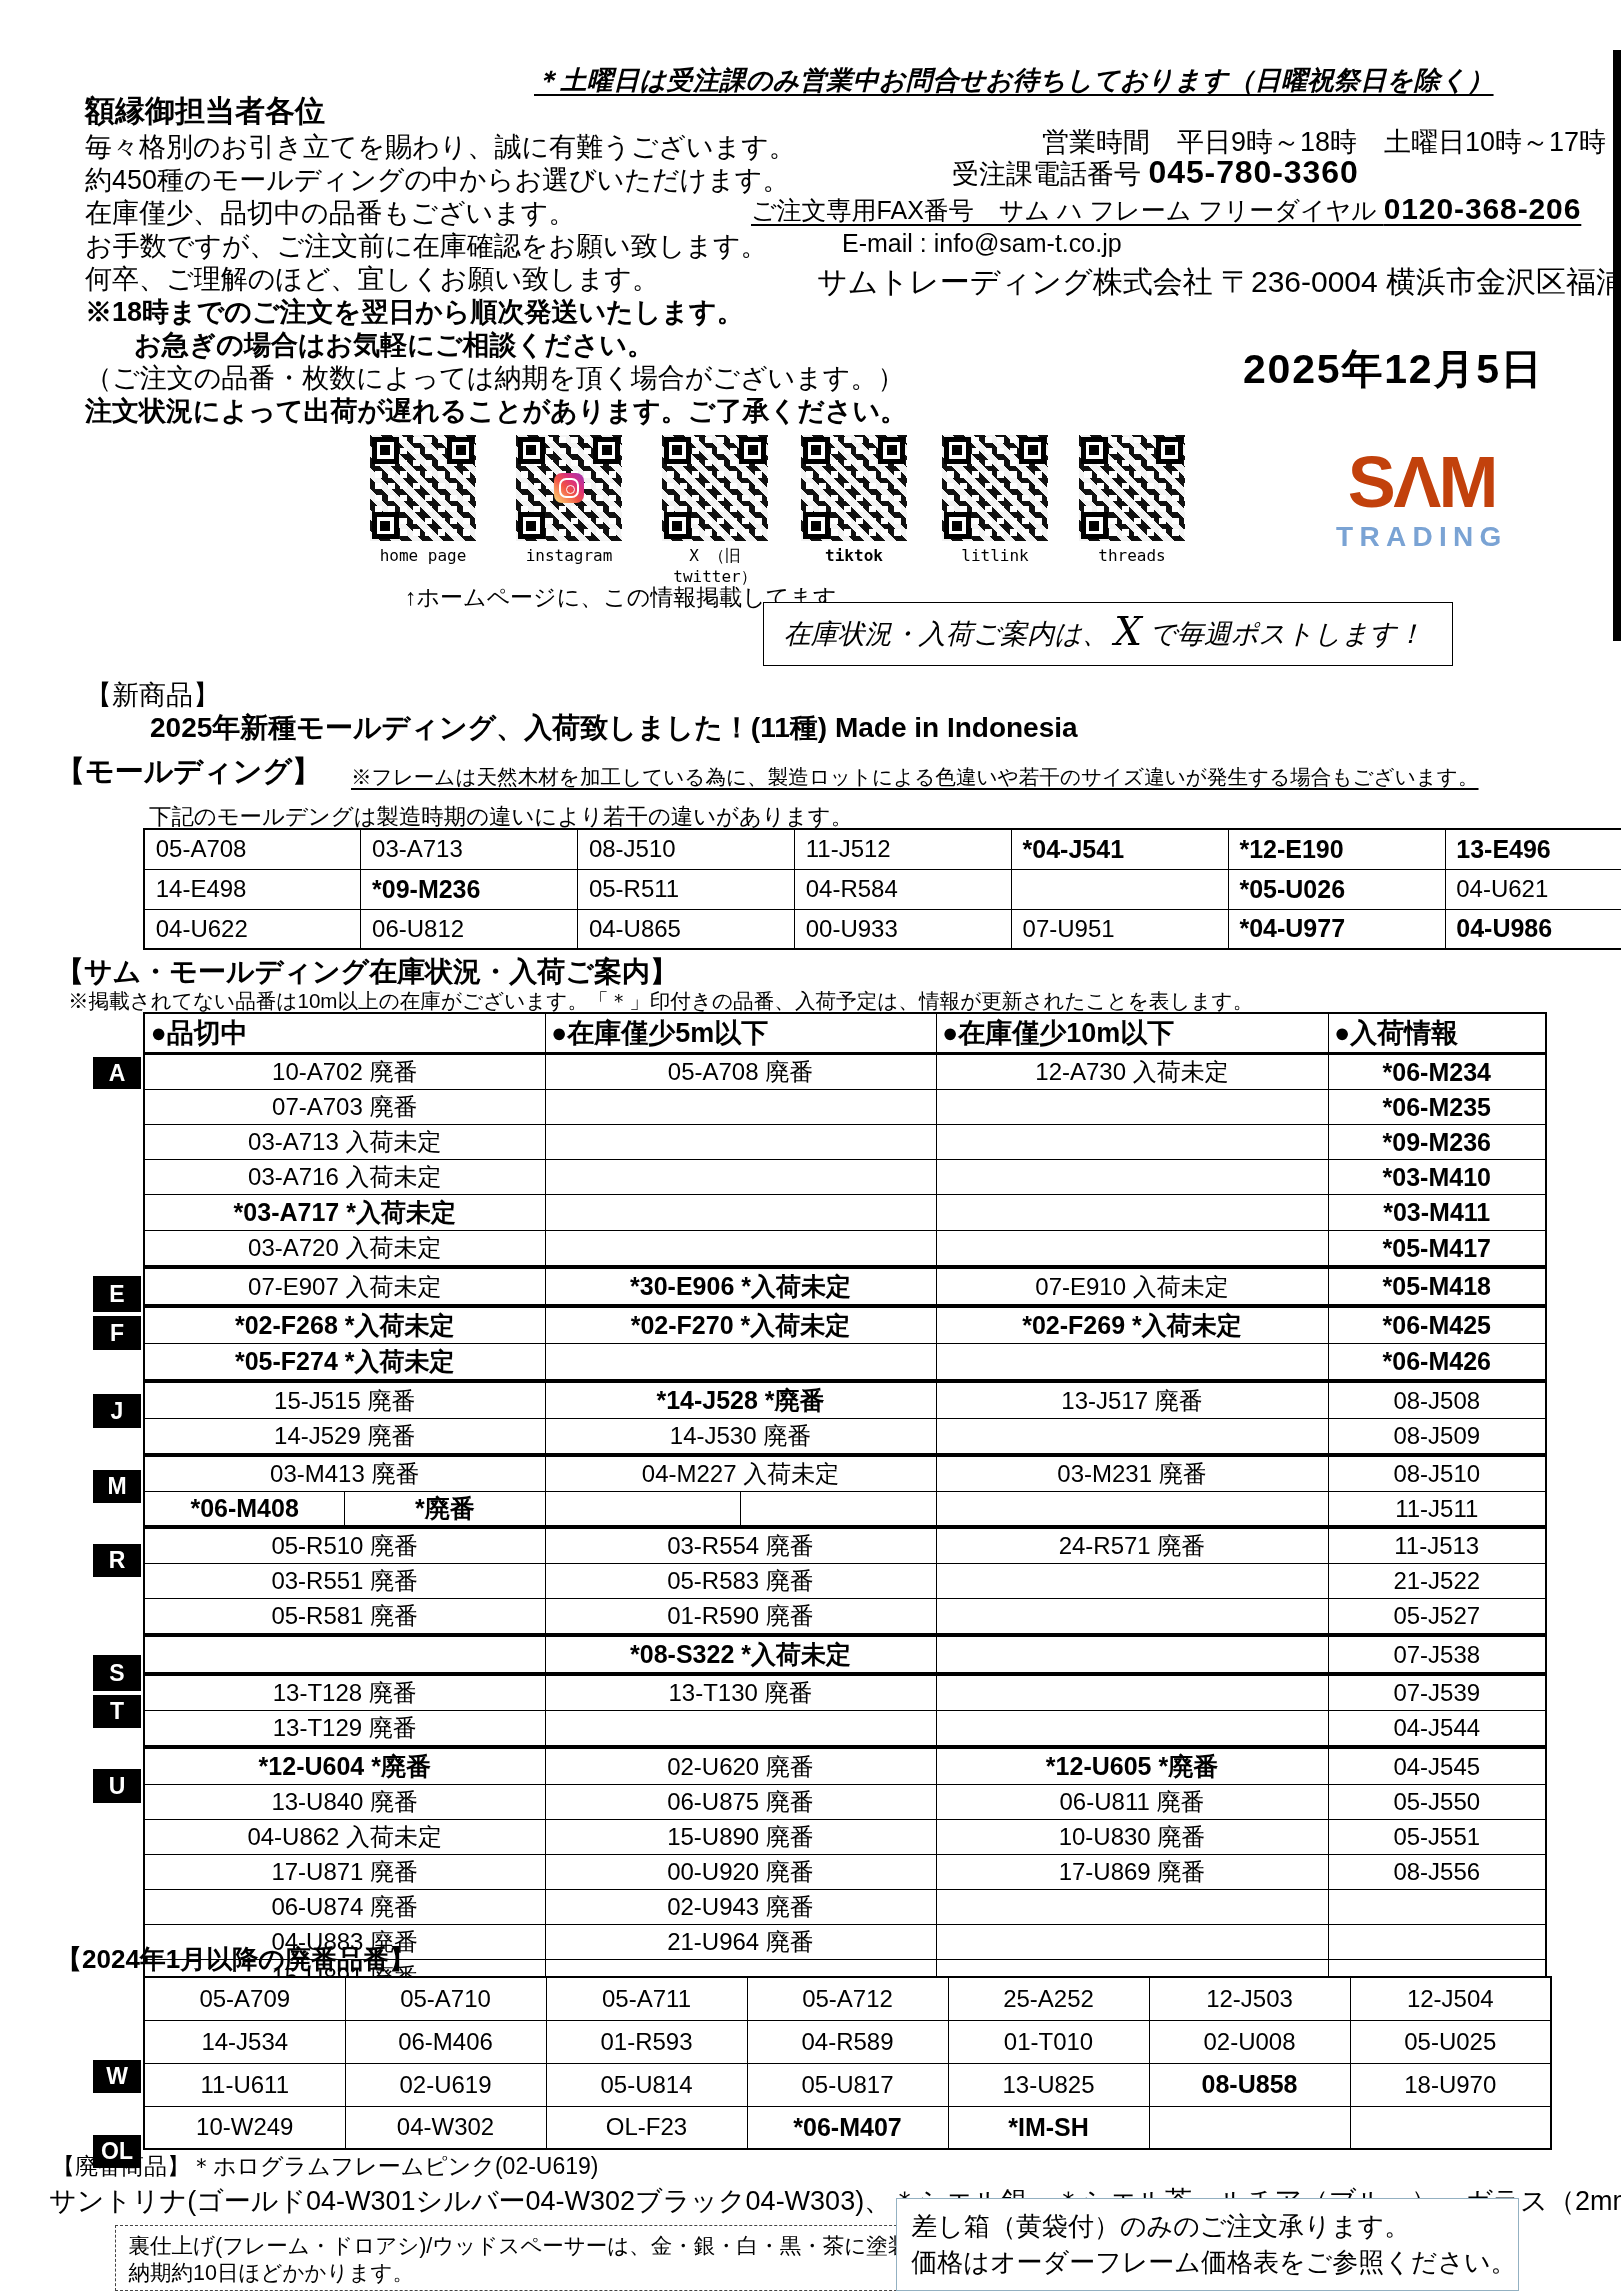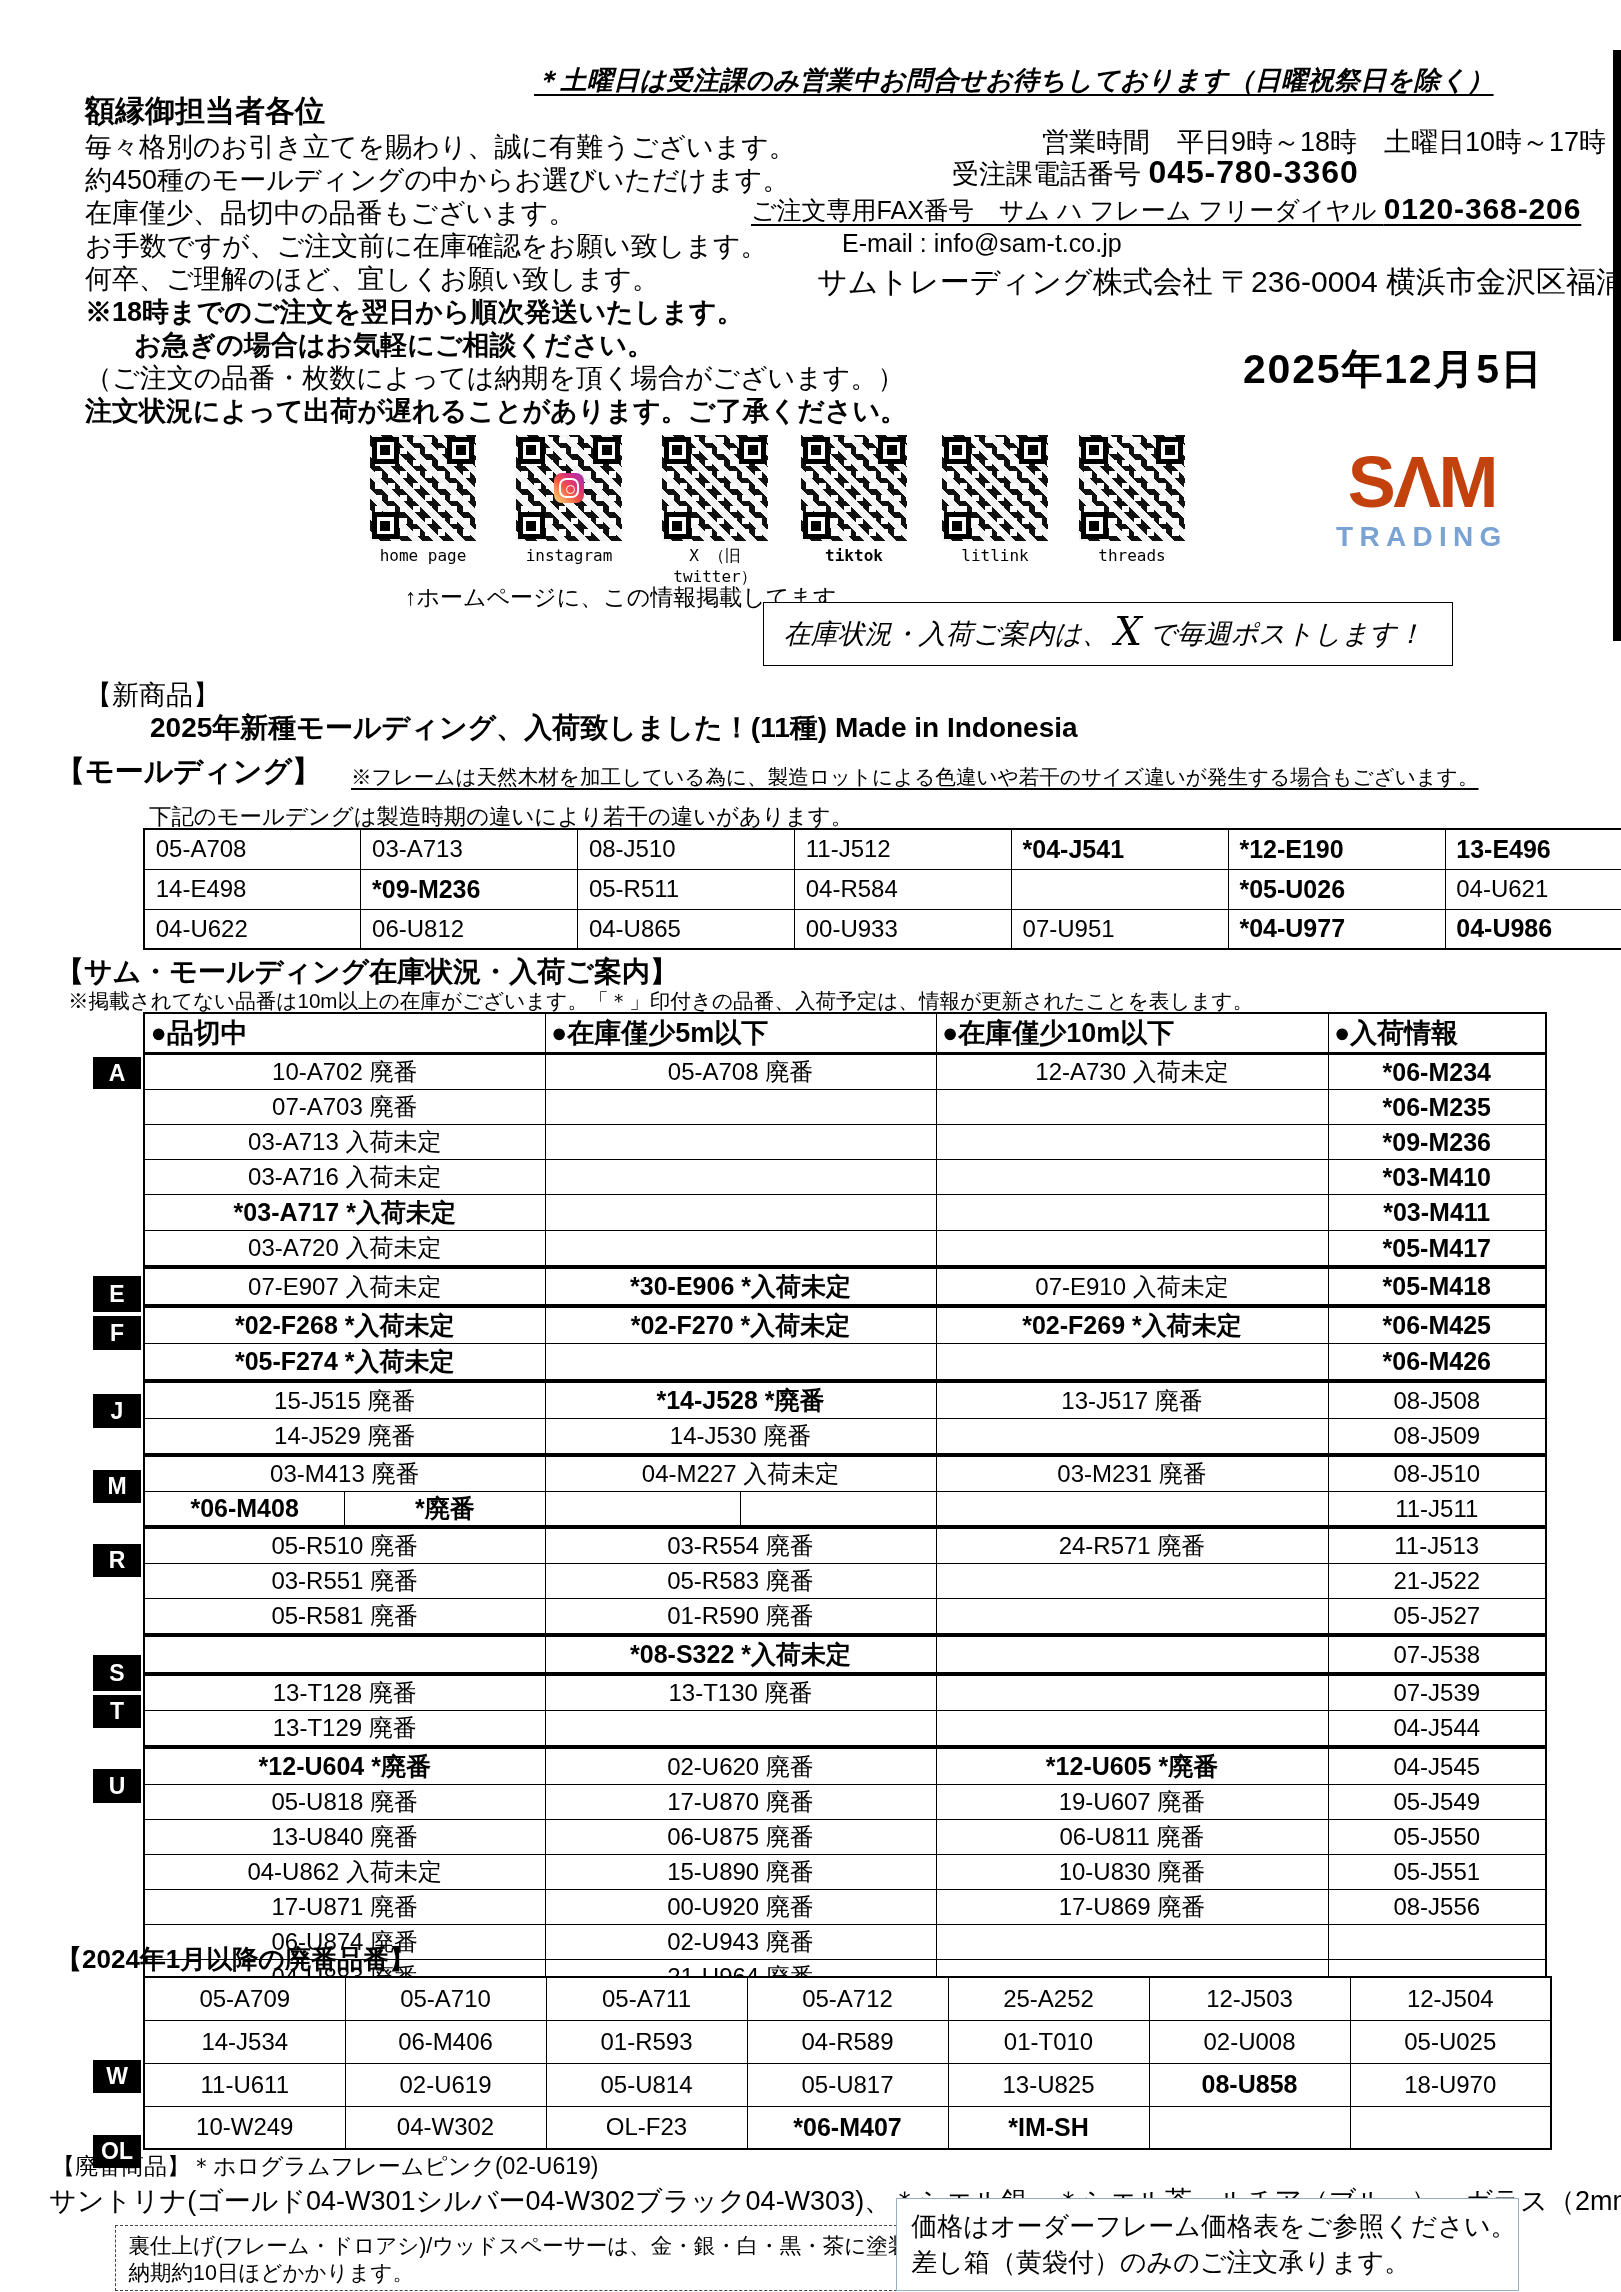--- a/index.html
+++ b/index.html
@@ -359,26 +359,20 @@
           <td></td>
           <td>04-J544</td>
         </tr>
         <tr class="sec">
           <td class="b">*12-U604 *廃番</td>
           <td>02-U620 廃番</td>
           <td class="b">*12-U605 *廃番</td>
           <td>04-J545</td>
         </tr>
         <tr>
-          <td>05-U818 廃番</td>
-          <td>17-U870 廃番</td>
-          <td>19-U607 廃番</td>
-          <td>05-J549</td>
-        </tr>
-        <tr>
           <td>13-U840 廃番</td>
           <td>06-U875 廃番</td>
           <td>06-U811 廃番</td>
           <td>05-J550</td>
         </tr>
         <tr>
           <td>04-U862 入荷未定</td>
           <td>15-U890 廃番</td>
           <td>10-U830 廃番</td>
           <td>05-J551</td>
@@ -471,22 +465,22 @@
   </table>
 
   <div class="abs foot1">【廃番商品】＊ホログラムフレームピンク(02-U619)</div>
   <div class="abs foot2">サントリナ(ゴールド04-W301シルバー04-W302ブラック04-W303)、＊シエル銀、＊シエル茶、ルチア（ブルー）、ガラス（2mm）、</div>
 
   <div class="abs left-box">
     <div>裏仕上げ(フレーム・ドロアシ)/ウッドスペーサーは、金・銀・白・黒・茶に塗装できます</div>
     <div>納期約10日ほどかかります。</div>
   </div>
   <div class="abs right-box">
+    <div>差し箱（黄袋付）のみのご注文承ります。</div>
     <div>価格はオーダーフレーム価格表をご参照ください。</div>
-    <div>差し箱（黄袋付）のみのご注文承ります。</div>
   </div>
 
 <div class="letter" style="top: 1057px; height: 32px;">A</div>
     <div class="letter" style="top: 1276px; height: 36px;">E</div>
     <div class="letter" style="top: 1316px; height: 34px;">F</div>
     <div class="letter" style="top: 1394px; height: 34px;">J</div>
     <div class="letter" style="top: 1470px; height: 33px;">M</div>
     <div class="letter" style="top: 1544px; height: 33px;">R</div>
     <div class="letter" style="top: 1655px; height: 36px;">S</div>
     <div class="letter" style="top: 1695px; height: 33px;">T</div>

